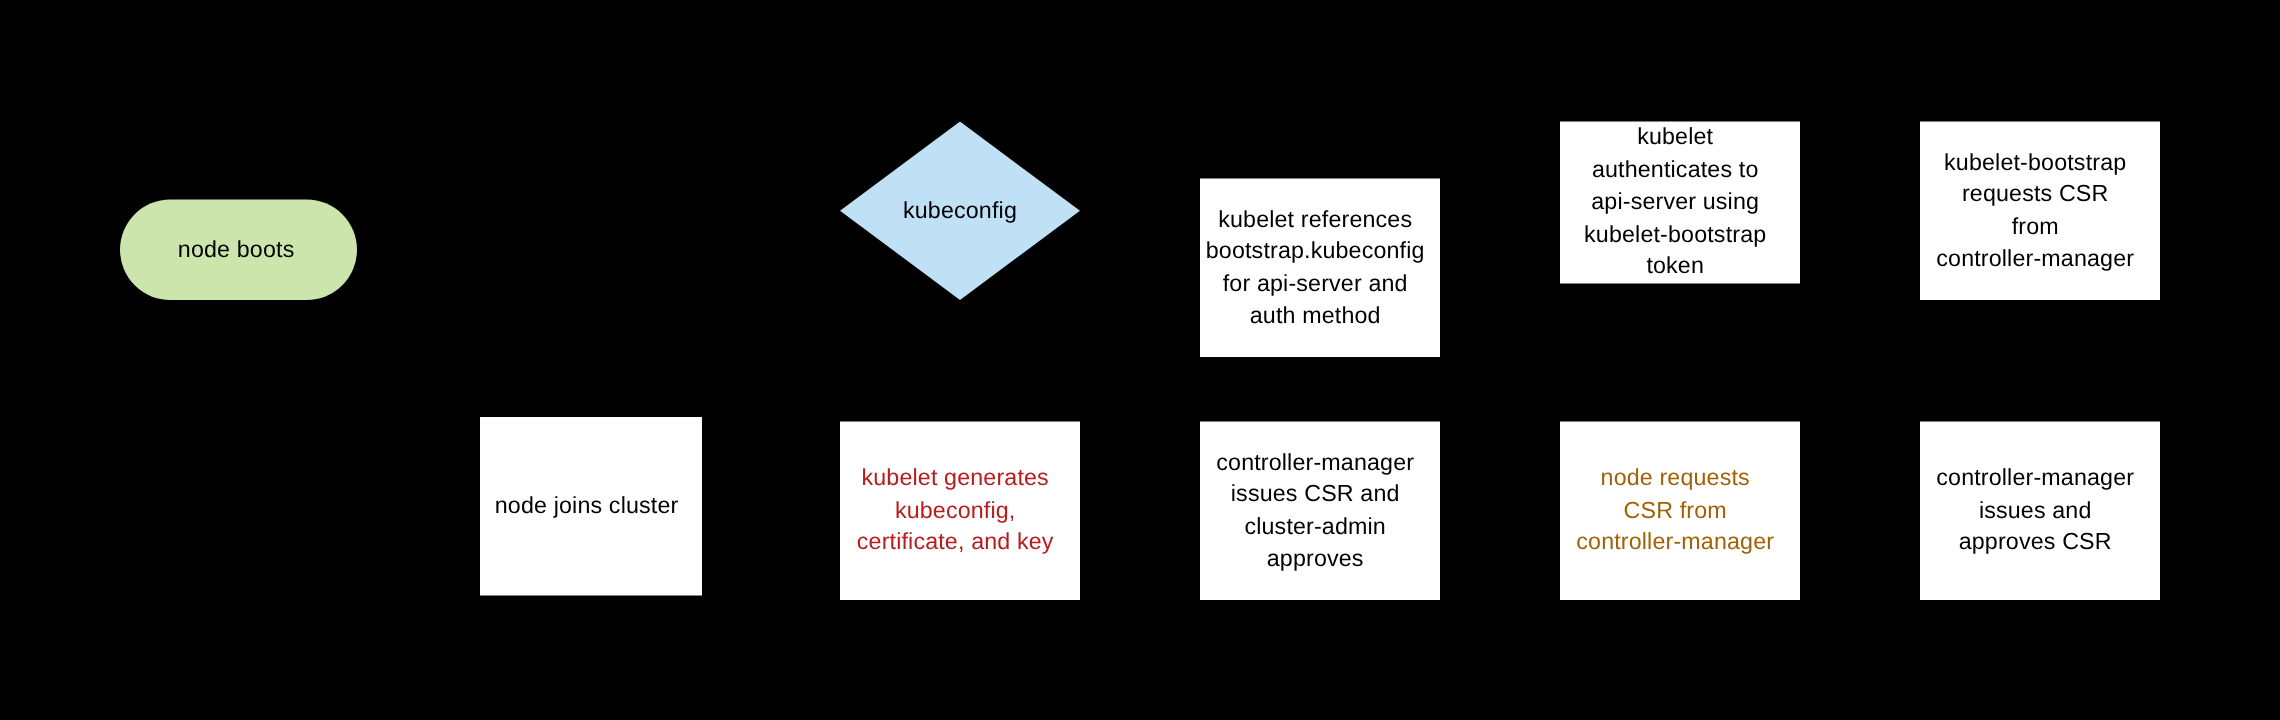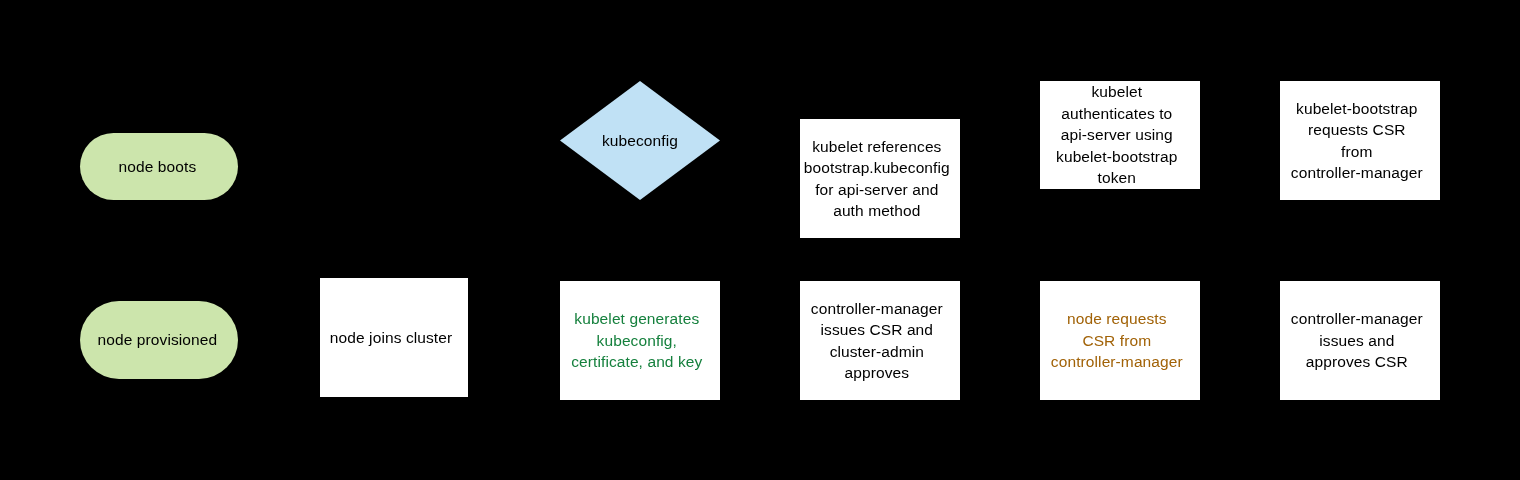--- a/index.html
+++ b/index.html
@@ -96,23 +96,22 @@
 authenticates to
 api-server using
 kubelet-bootstrap
 token</span></div>
       <div class="node rect" style="left: 1280px; top: 81px; width: 160px; height: 119px; background: rgb(255, 255, 255);"><span class="node-label" style="color: rgb(0, 0, 0);">kubelet-bootstrap
 requests CSR
 from
 controller-manager</span></div>
     </div>
     <div style="position: absolute; left: 0px; top: 0px; width: 100%; height: 100%;">
-      <div class="node pill" style="left: 80px; top: 301px; width: 158px; height: 78px; background: rgb(204, 229, 172); border-radius: 39px;"><span class="node-label" style="color: rgb(0, 0, 0);">node provisioned</span></div>
       <div class="node rect" style="left: 320px; top: 278px; width: 148px; height: 119px; background: rgb(255, 255, 255); justify-content: center;"><span class="node-label" style="color: rgb(0, 0, 0);">node joins cluster</span></div>
-      <div class="node rect" style="left: 560px; top: 281px; width: 160px; height: 119px; background: rgb(255, 255, 255);"><span class="node-label" style="color: #15803d;">kubelet generates
+      <div class="node rect" style="left: 560px; top: 281px; width: 160px; height: 119px; background: rgb(255, 255, 255);"><span class="node-label" style="color: #b91c1c;">kubelet generates
 kubeconfig,
 certificate, and key</span></div>
       <div class="node rect" style="left: 800px; top: 281px; width: 160px; height: 119px; background: rgb(255, 255, 255);"><span class="node-label" style="color: rgb(0, 0, 0);">controller-manager
 issues CSR and
 cluster-admin
 approves</span></div>
       <div class="node rect" style="left: 1040px; top: 281px; width: 160px; height: 119px; background: rgb(255, 255, 255);"><span class="node-label" style="color: #a16207;">node requests
 CSR from
 controller-manager</span></div>
       <div class="node rect" style="left: 1280px; top: 281px; width: 160px; height: 119px; background: rgb(255, 255, 255);"><span class="node-label" style="color: rgb(0, 0, 0);">controller-manager

